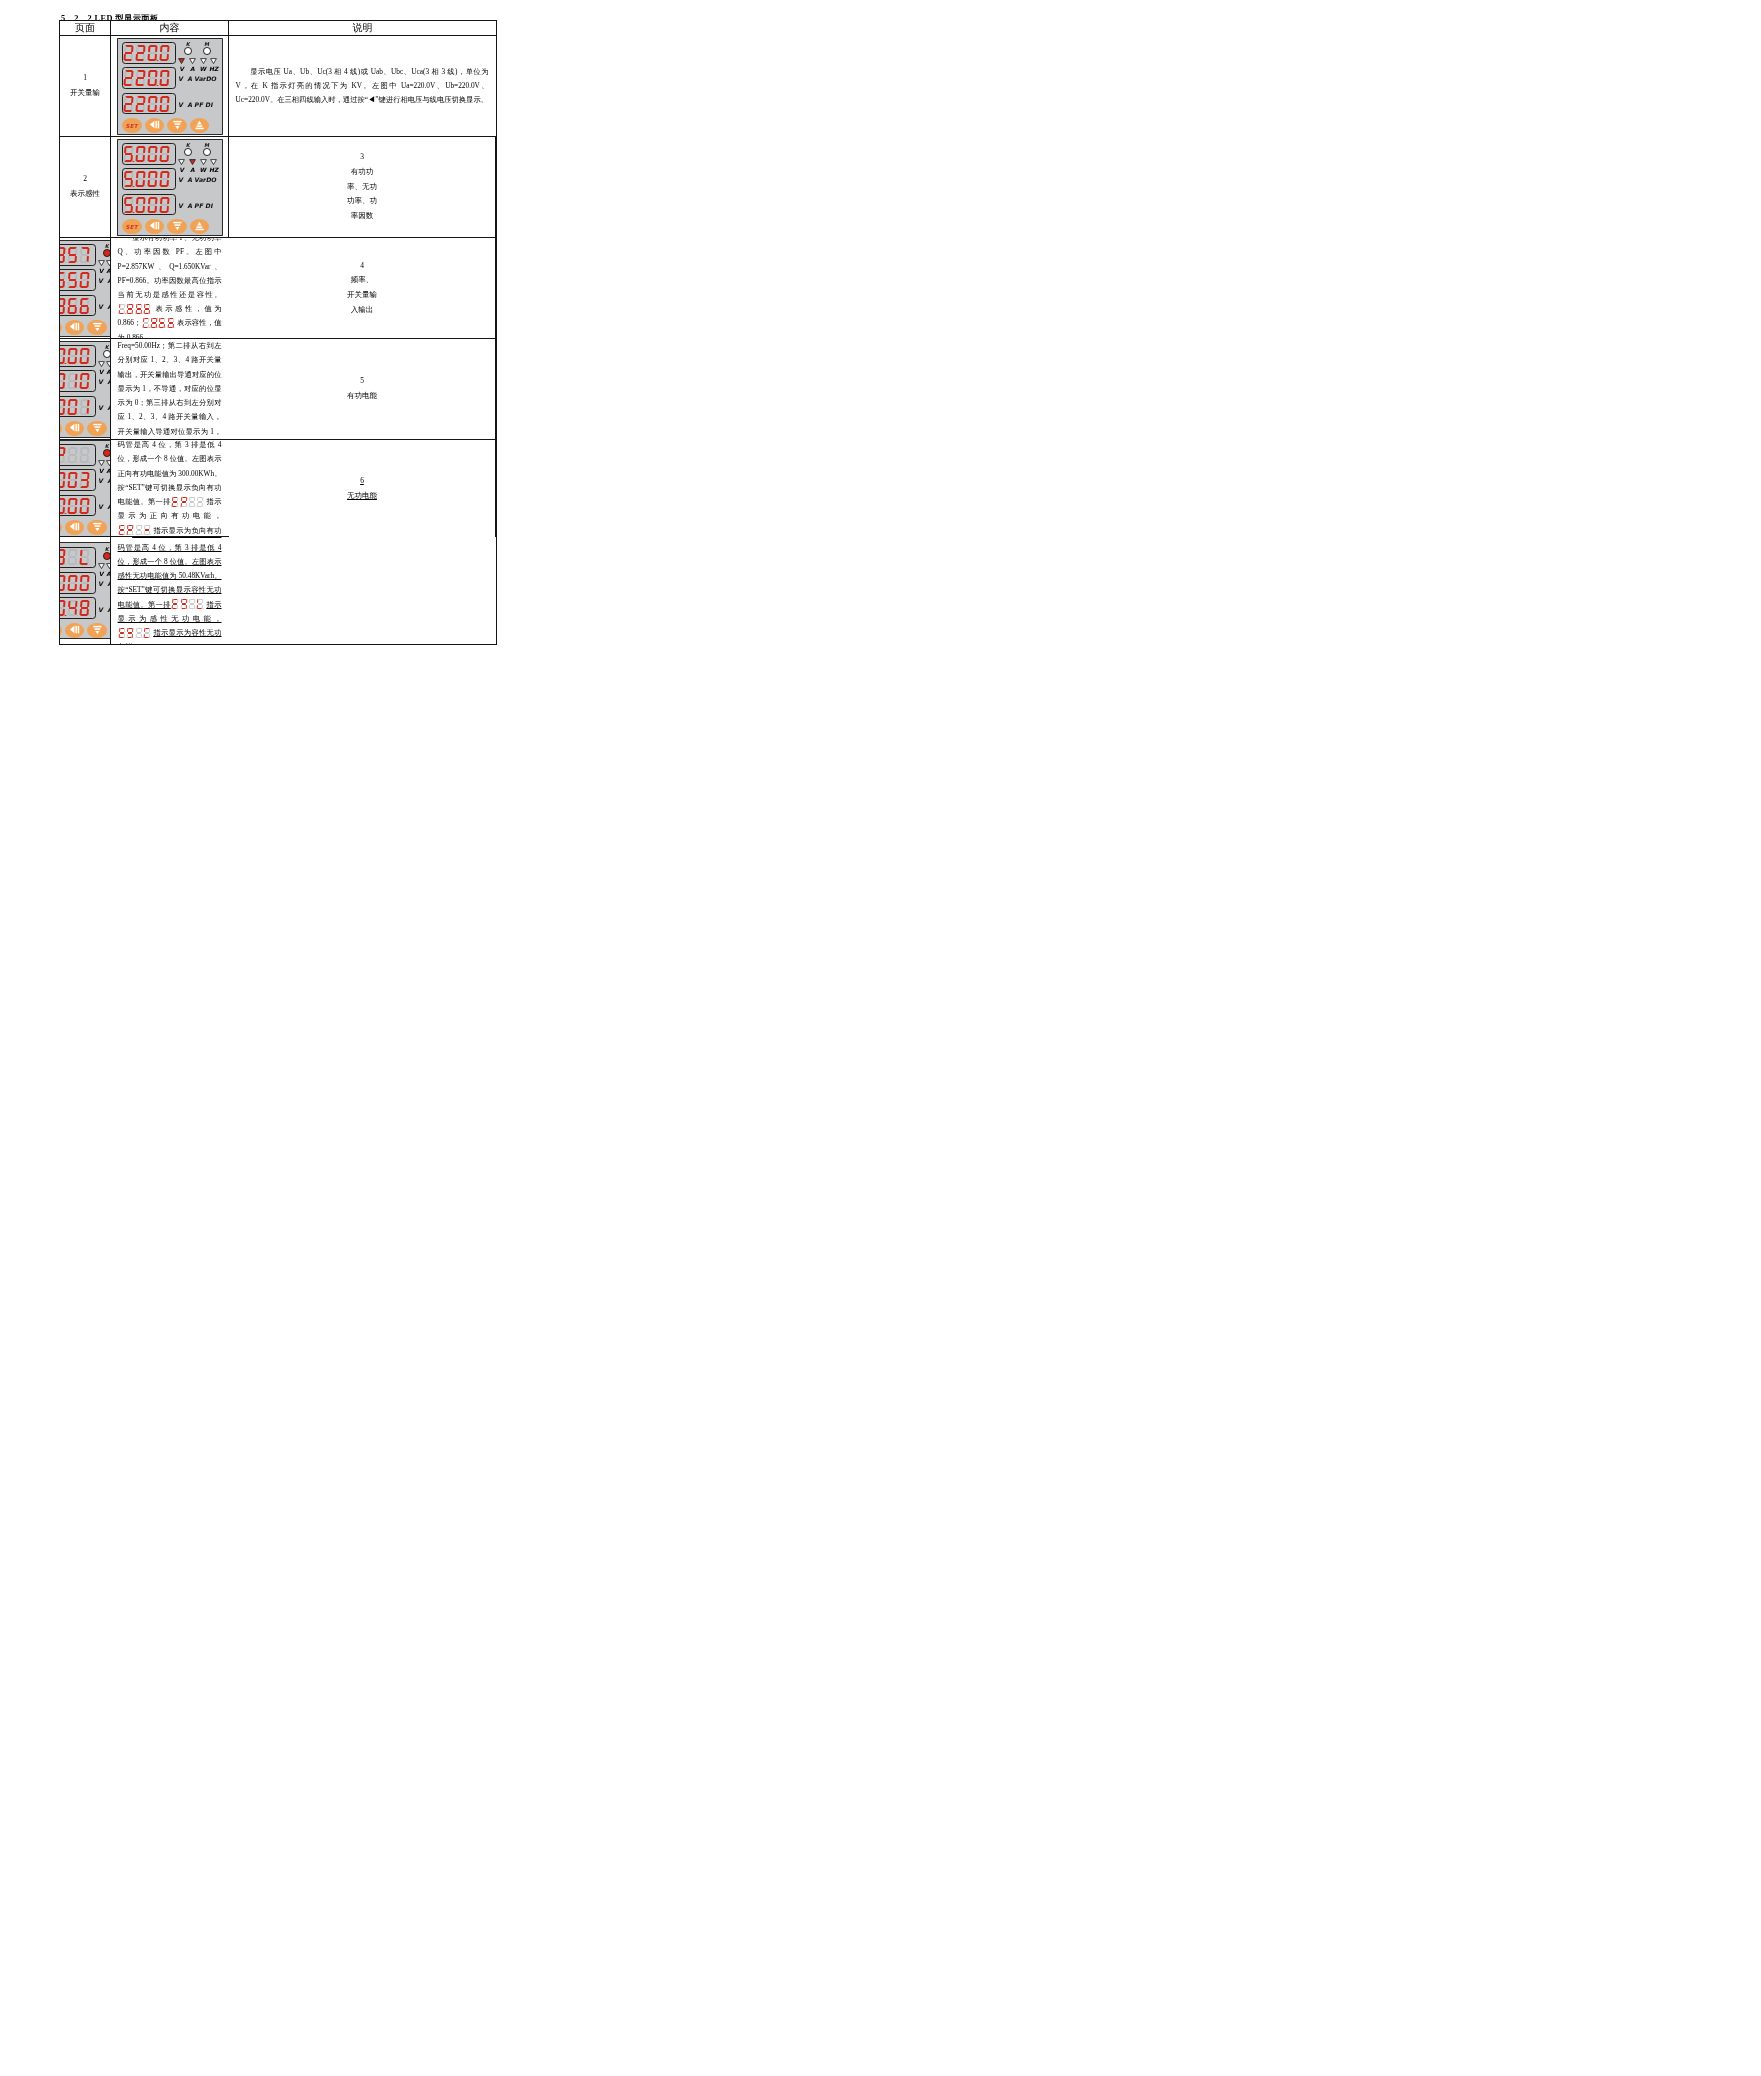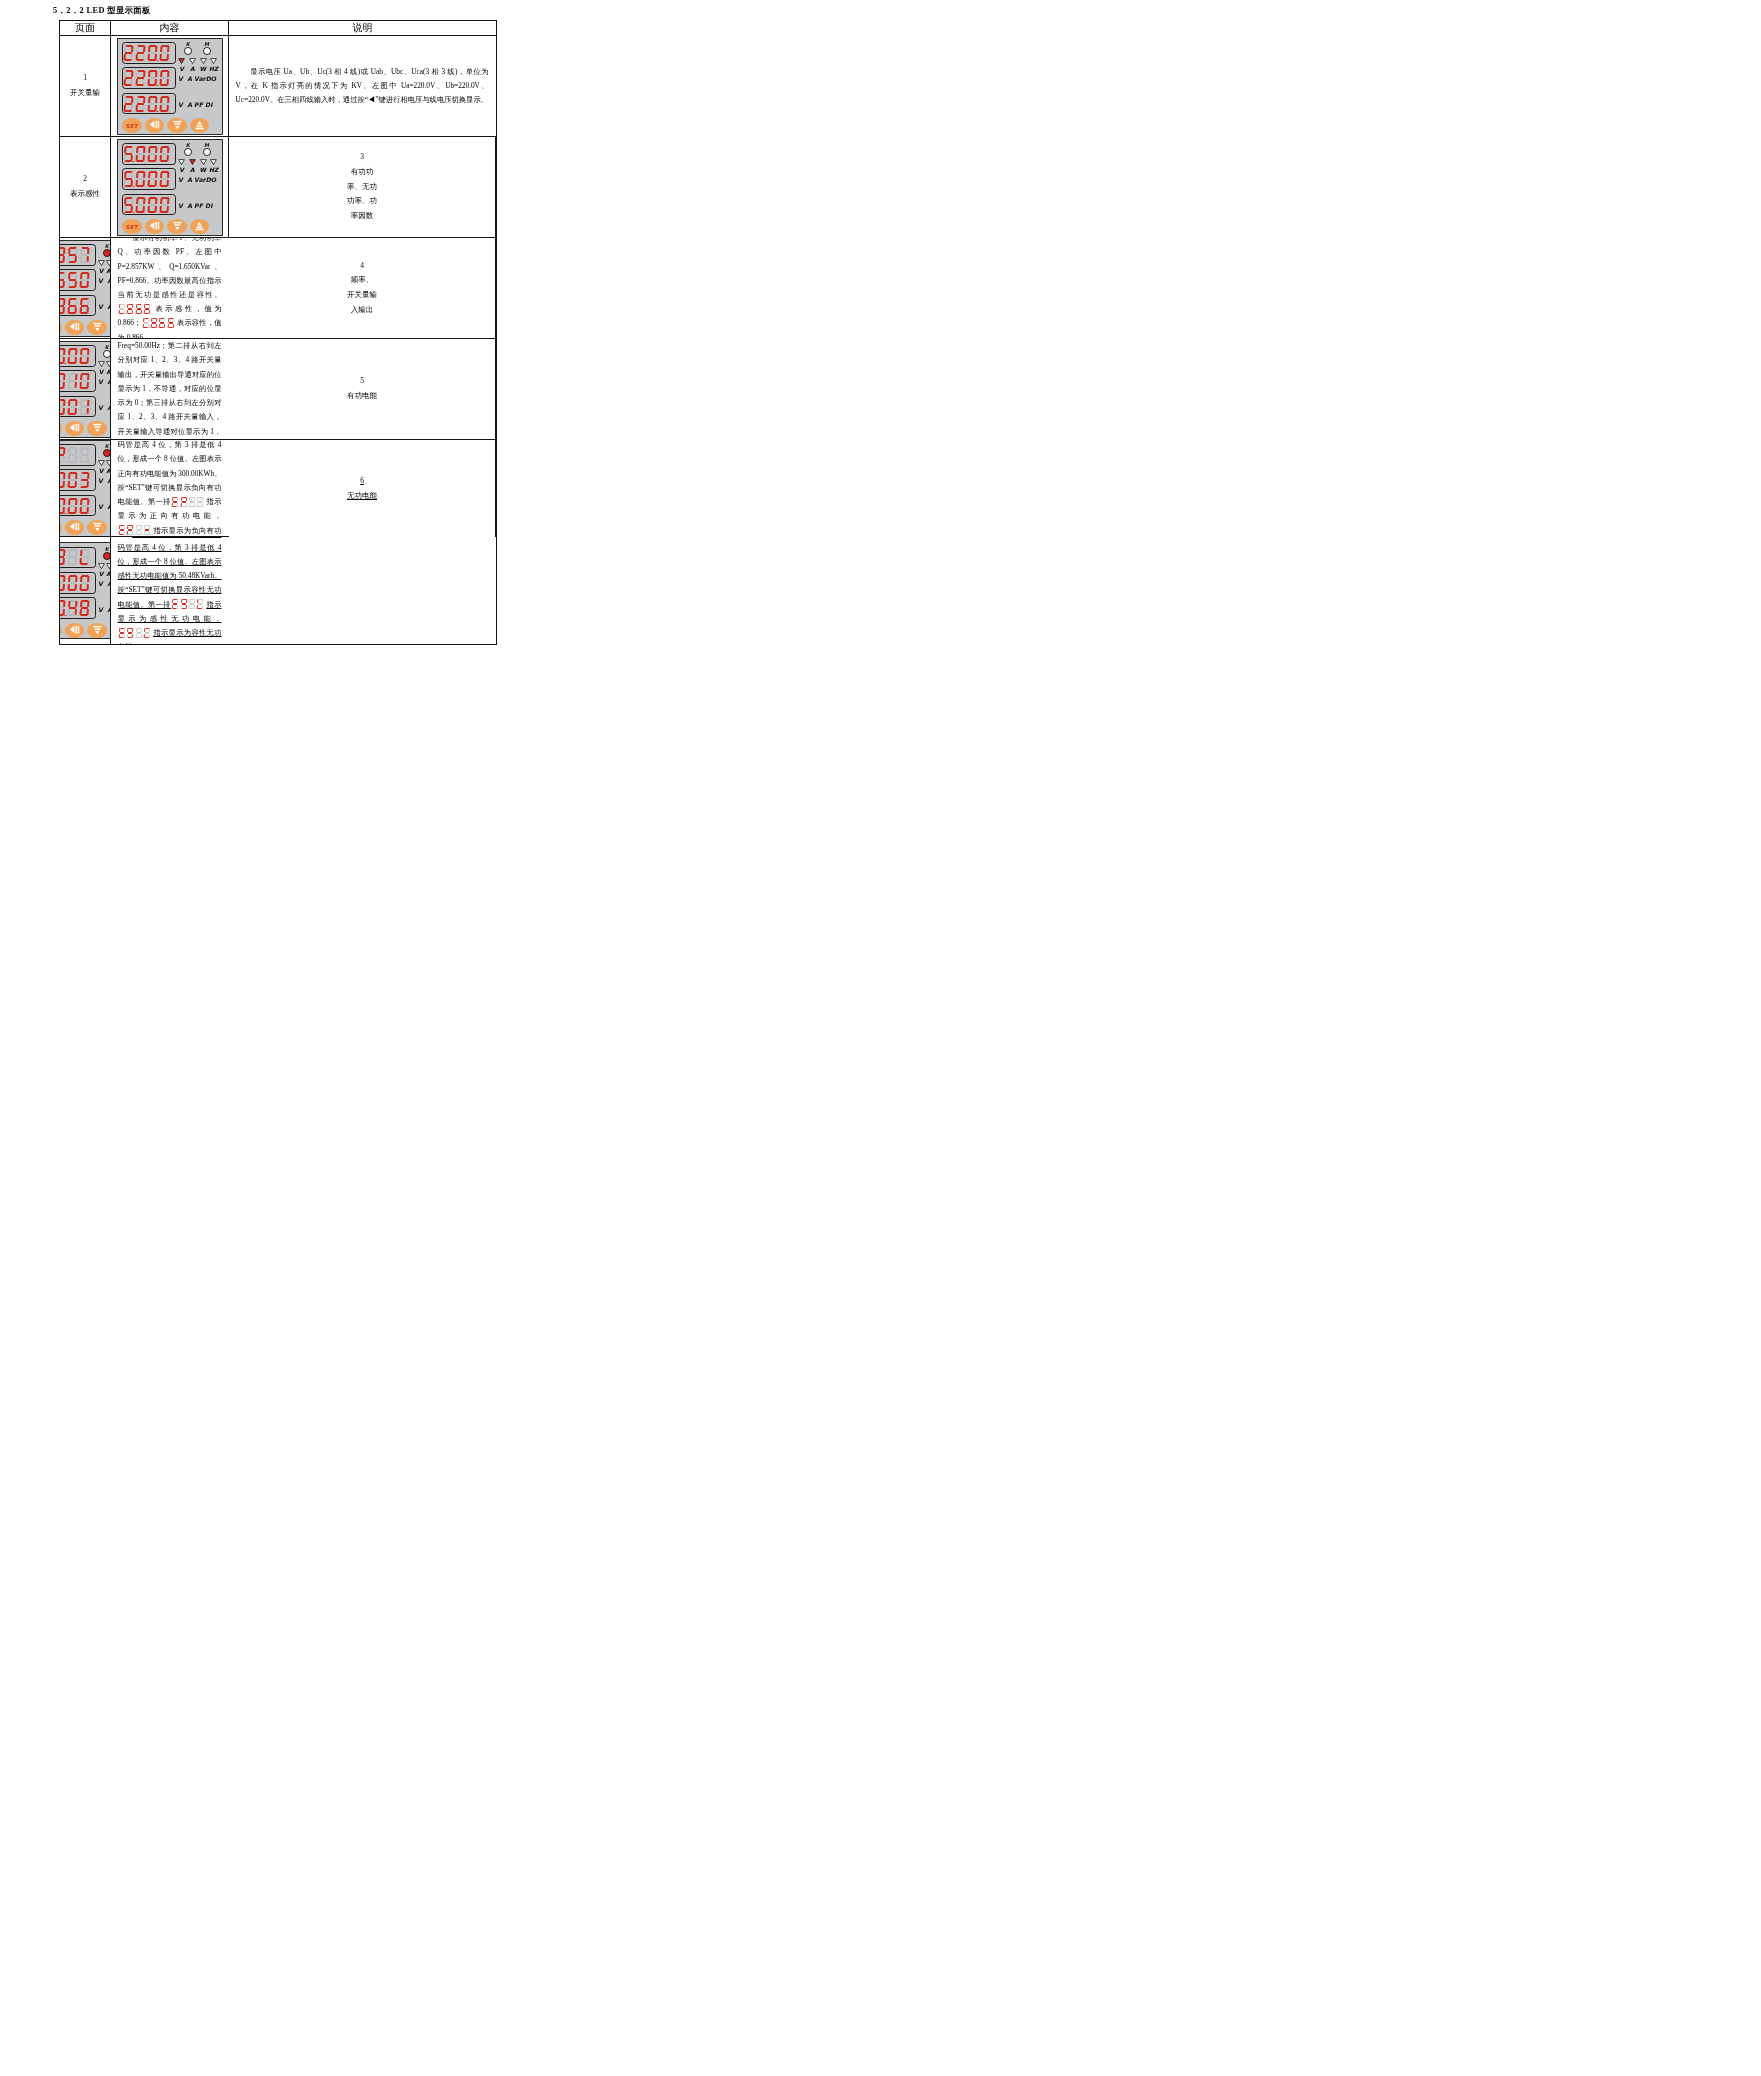--- a/index.html
+++ b/index.html
@@ -1,18 +1,18 @@
 <!DOCTYPE html>
 <html style="font-size:6.6px"><head>
 <meta charset="utf-8">
 <style>
   html,body{margin:0;padding:0;background:#ffffff;}
   .page{position:relative;width:548px;height:648px;background:#fff;
         font-family:"Liberation Serif",serif;color:#000;}
-  .doc-title{position:absolute;left:53px;top:5px;margin:0;font-size:8.3px;
+  .doc-title{position:absolute;left:53px;top:5px;margin:8px;font-size:8.3px;
              font-weight:bold;letter-spacing:0.4px;}
   .grid{position:absolute;left:59px;top:20px;display:grid;
         grid-template-columns:51px 118px 267px;
         grid-template-rows:15px 101px 101px 101px 101px 97px 107px;
         border:1.2px solid #151515;background:#fff;}
   .cell{border-right:0.8px solid #151515;border-bottom:0.8px solid #151515;
         box-sizing:border-box;min-width:0;overflow:hidden;background:#fff;}
   .cell.lastcol{border-right:none;}
   .cell.lastrow{border-bottom:none;text-decoration:underline;}
   .hcell{display:flex;align-items:center;justify-content:center;

